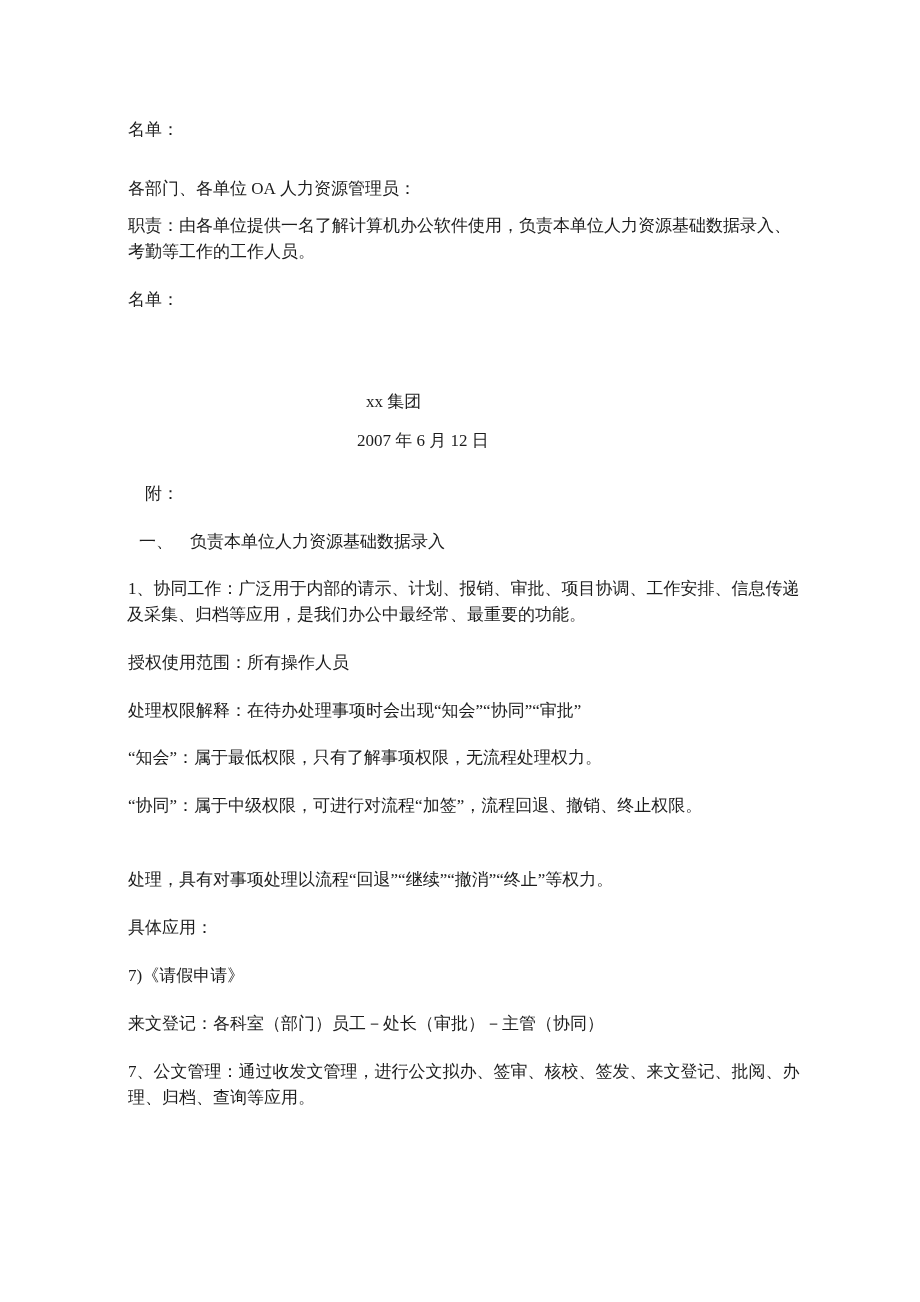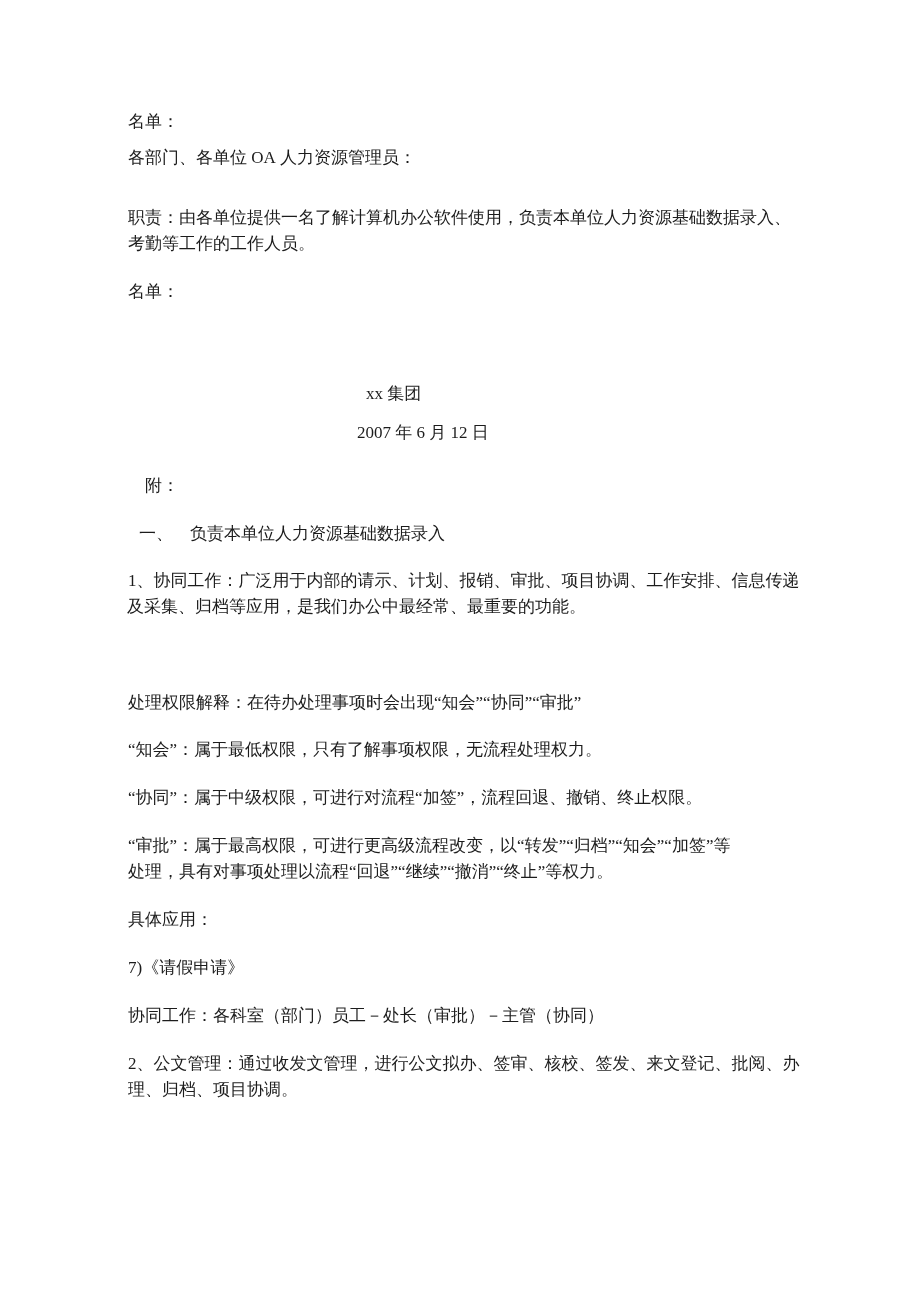--- a/index.html
+++ b/index.html
@@ -21,40 +21,41 @@
     background: #ffffff;
   }
   .line {
     position: absolute;
     font-family: "Liberation Serif", "DejaVu Serif", serif;
     font-size: 17px;
     line-height: 26px;
     color: #1c1c1c;
     white-space: pre;
     font-kerning: none;
+    margin-top: 8px;
   }
 </style>
 </head>
 <body>
 
 <div class="page">
   <div class="line" style="top:109px;left:128px">名单：</div>
-  <div class="line" style="top:145px;left:128px">各部门、各单位 OA 人力资源管理员：</div>
+  <div class="line" style="top:168px;left:128px">各部门、各单位 OA 人力资源管理员：</div>
   <div class="line" style="top:205px;left:128px">职责：由各单位提供一名了解计算机办公软件使用，负责本单位人力资源基础数据录入、</div>
   <div class="line" style="top:231px;left:128px">考勤等工作的工作人员。</div>
   <div class="line" style="top:279px;left:128px">名单：</div>
   <div class="line" style="top:381px;left:366px">xx 集团</div>
   <div class="line" style="top:420px;left:357px">2007 年 6 月 12 日</div>
   <div class="line" style="top:473px;left:145px">附：</div>
   <div class="line" style="top:521px;left:139px">一、　负责本单位人力资源基础数据录入</div>
   <div class="line" style="top:568px;left:128px">1、协同工作：广泛用于内部的请示、计划、报销、审批、项目协调、工作安排、信息传递</div>
   <div class="line" style="top:594px;left:127px">及采集、归档等应用，是我们办公中最经常、最重要的功能。</div>
+  <div class="line" style="top:642px;left:128px">授权使用范围：所有操作人员</div>
   <div class="line" style="top:690px;left:128px">处理权限解释：在待办处理事项时会出现“知会”“协同”“审批”</div>
   <div class="line" style="top:737px;left:128px">“知会”：属于最低权限，只有了解事项权限，无流程处理权力。</div>
   <div class="line" style="top:785px;left:128px">“协同”：属于中级权限，可进行对流程“加签”，流程回退、撤销、终止权限。</div>
-  <div class="line" style="top:833px;left:128px">“审批”：属于最高权限，可进行更高级流程改变，以“转发”“归档”“知会”“加签”等</div>
   <div class="line" style="top:859px;left:128px">处理，具有对事项处理以流程“回退”“继续”“撤消”“终止”等权力。</div>
   <div class="line" style="top:907px;left:128px">具体应用：</div>
   <div class="line" style="top:955px;left:128px">7)《请假申请》</div>
-  <div class="line" style="top:1003px;left:128px">协同工作：各科室（部门）员工－处长（审批）－主管（协同）</div>
-  <div class="line" style="top:1051px;left:128px">2、公文管理：通过收发文管理，进行公文拟办、签审、核校、签发、来文登记、批阅、办</div>
-  <div class="line" style="top:1077px;left:128px">理、归档、项目协调。</div>
+  <div class="line" style="top:1003px;left:128px">来文登记：各科室（部门）员工－处长（审批）－主管（协同）</div>
+  <div class="line" style="top:1051px;left:128px">7、公文管理：通过收发文管理，进行公文拟办、签审、核校、签发、来文登记、批阅、办</div>
+  <div class="line" style="top:1077px;left:128px">理、归档、查询等应用。</div>
 </div>
 
 </body></html>

